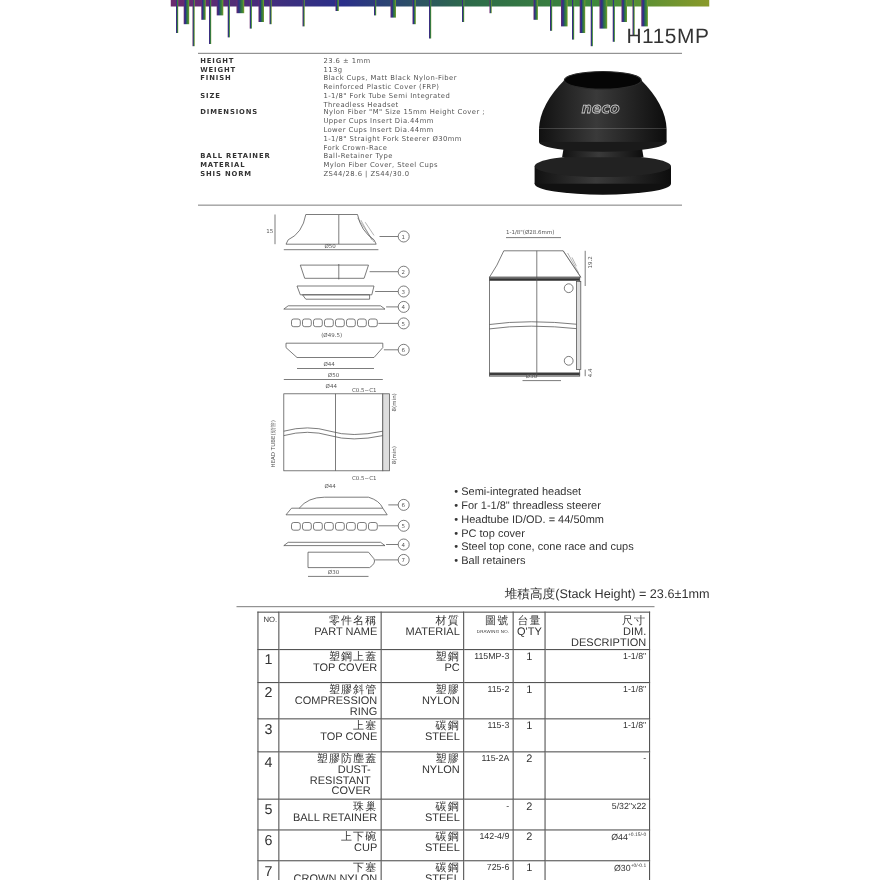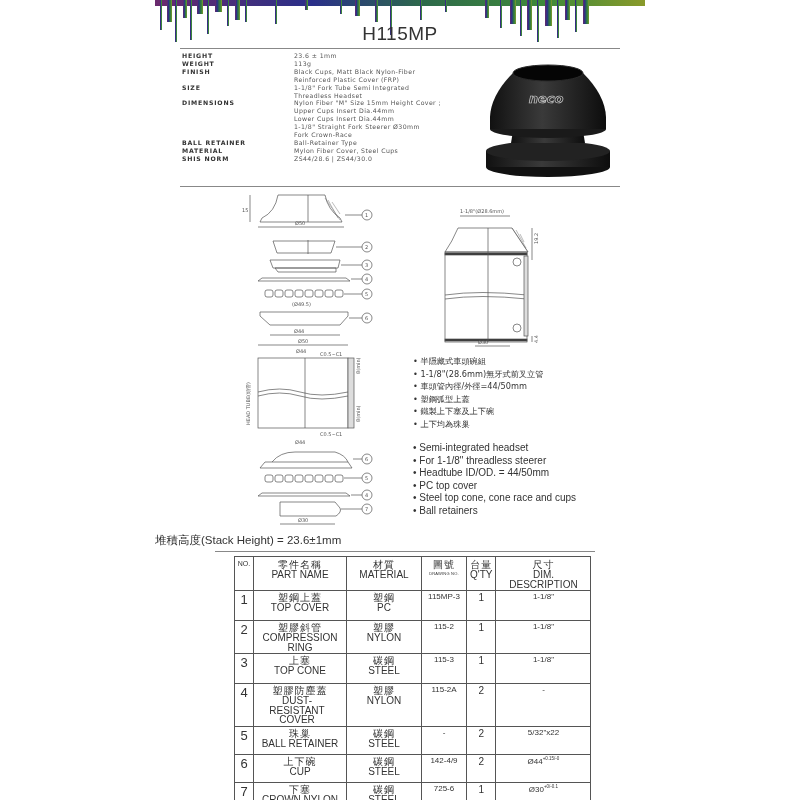--- a/index.html
+++ b/index.html
@@ -1,33 +1,33 @@
 <!DOCTYPE html>
 <html><head>
 <meta charset="utf-8">
 <style>
   html,body{margin:0;padding:0;background:#fff;}
   body{width:800px;height:800px;position:relative;overflow:hidden;font-family:"DejaVu Sans",sans-serif;color:#333;}
   .page{position:absolute;left:155px;top:0;width:490px;height:800px;background:#fff;}
   .drips{position:absolute;left:0;top:0;width:490px;height:50px;}
-  .title{position:absolute;left:0;width:490px;top:23px;text-align:center;font-family:"Liberation Sans",sans-serif;font-size:19px;color:#333;letter-spacing:0.5px;}
+  .title{position:absolute;left:0;width:490px;top:23px;text-align:right;font-family:"Liberation Sans",sans-serif;font-size:19px;color:#333;letter-spacing:0.5px;}
   .rule{position:absolute;left:25px;width:440px;height:1px;background:#888;}
   .specs{position:absolute;left:27px;top:52px;width:300px;font-size:6.2px;line-height:7.9px;}
   .spec-row{display:flex;}
   .spec-key{width:112px;font-weight:bold;letter-spacing:0.8px;color:#333;}
   .spec-val{flex:1;color:#555;letter-spacing:0.4px;}
   .photo{position:absolute;left:318px;top:55px;width:150px;height:130px;}
   .drawing-left{position:absolute;left:85px;top:190px;width:150px;height:340px;}
   .drawing-right{position:absolute;left:265px;top:200px;width:140px;height:150px;}
   .bullets{position:absolute;left:258px;top:355px;width:190px;font-size:8.2px;line-height:12.5px;color:#333;}
   .bullets.en{top:442px;font-family:"Liberation Sans",sans-serif;font-size:10px;line-height:12.6px;}
   .bullets div::before{content:"• ";}
-  .stack{position:absolute;left:0;width:490px;top:533px;text-align:left;font-size:11.5px;color:#333;font-family:"Liberation Sans",sans-serif;}
+  .stack{position:absolute;left:0;width:490px;top:533px;text-align:right;font-size:11.5px;color:#333;font-family:"Liberation Sans",sans-serif;}
   table.parts{position:absolute;left:79px;top:556px;border-collapse:collapse;font-family:"Liberation Sans",sans-serif;color:#333;}
-  table.parts td,table.parts th{border:1px solid #555;vertical-align:top;padding:1px 3px;font-weight:normal;text-align:center;}
+  table.parts td,table.parts th{border:1px solid #555;vertical-align:top;padding:1px 3px;font-weight:normal;text-align:right;}
   table.parts th{font-size:8.5px;line-height:9.5px;padding-top:2px;}
   .cn{display:block;font-size:10px;line-height:11px;letter-spacing:1px;}
   .en{display:block;font-size:10px;line-height:9.5px;}
   .tiny{display:block;font-size:4px;line-height:8px;letter-spacing:0.2px;}
   td.no{font-size:13px;text-align:center !important;width:12px;}
   th.no{font-size:7px !important;width:12px;padding:2px 1px !important;}
   td.dwg{font-size:8px;}
   td.qty{text-align:center !important;font-size:10px;}
   td.dim{font-size:8px;}
   sup.tol{font-size:4.5px;vertical-align:4px;}
@@ -253,28 +253,20 @@
       <circle cx="97" cy="128" r="4"></circle>
     <rect x="104" y="56" width="4" height="80" fill="#ddd"></rect>
     <line x1="112" y1="28" x2="112" y2="60"></line>
       <text x="118" y="44" stroke="none" fill="#555" transform="rotate(-90 118 44)">19.2</text>
     <line x1="112" y1="136" x2="112" y2="142"></line>
       <text x="118" y="143" stroke="none" fill="#555" transform="rotate(-90 118 143)">4.4</text>
     <line x1="55" y1="146" x2="90" y2="146"></line>
       <text x="58" y="144" stroke="none" fill="#555">Ø30</text>
   </svg>
 
-  <div class="bullets">
-    <div>半隱藏式車頭碗組</div>
-    <div>1-1/8"(28.6mm)無牙式前叉立管</div>
-    <div>車頭管內徑/外徑=44/50mm</div>
-    <div>塑鋼弧型上蓋</div>
-    <div>鐵製上下塞及上下碗</div>
-    <div>上下均為珠巢</div>
-  </div>
   <div class="bullets en">
     <div>Semi-integrated headset</div>
     <div>For 1-1/8" threadless steerer</div>
     <div>Headtube ID/OD. = 44/50mm</div>
     <div>PC top cover</div>
     <div>Steel top cone, cone race and cups</div>
     <div>Ball retainers</div>
   </div>
 
   <div class="stack">堆積高度(Stack Height) = 23.6±1mm</div>

